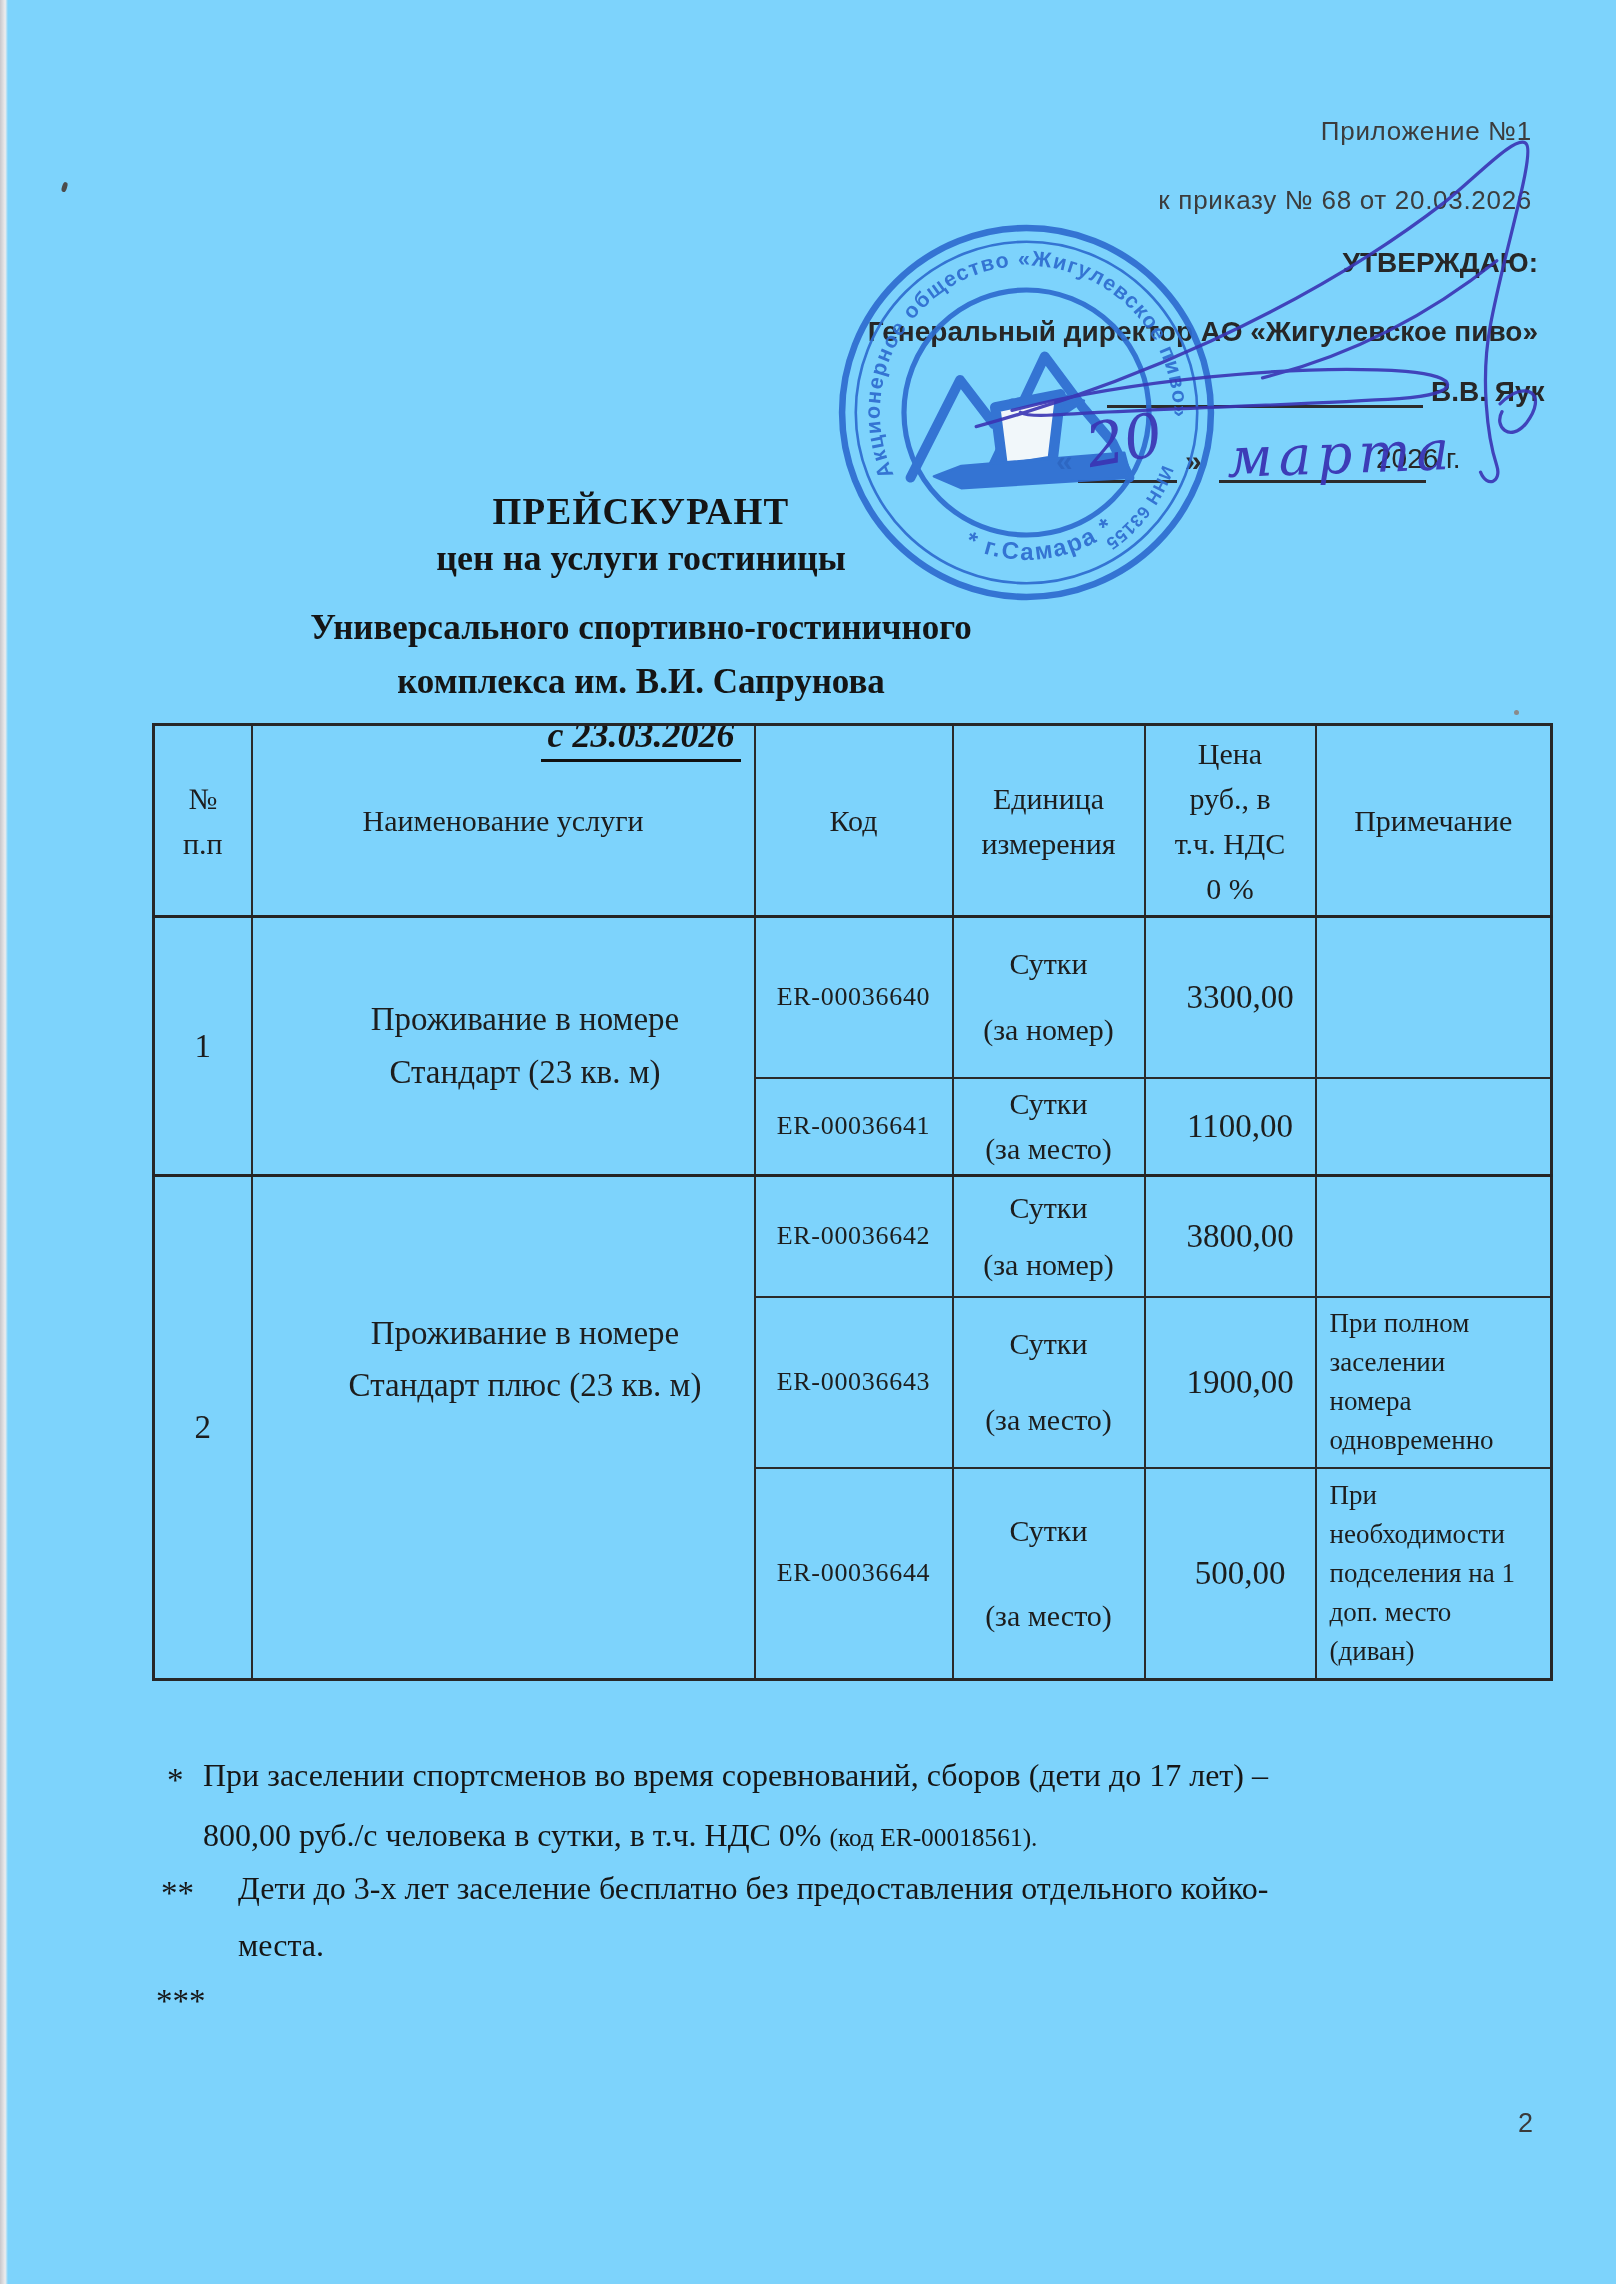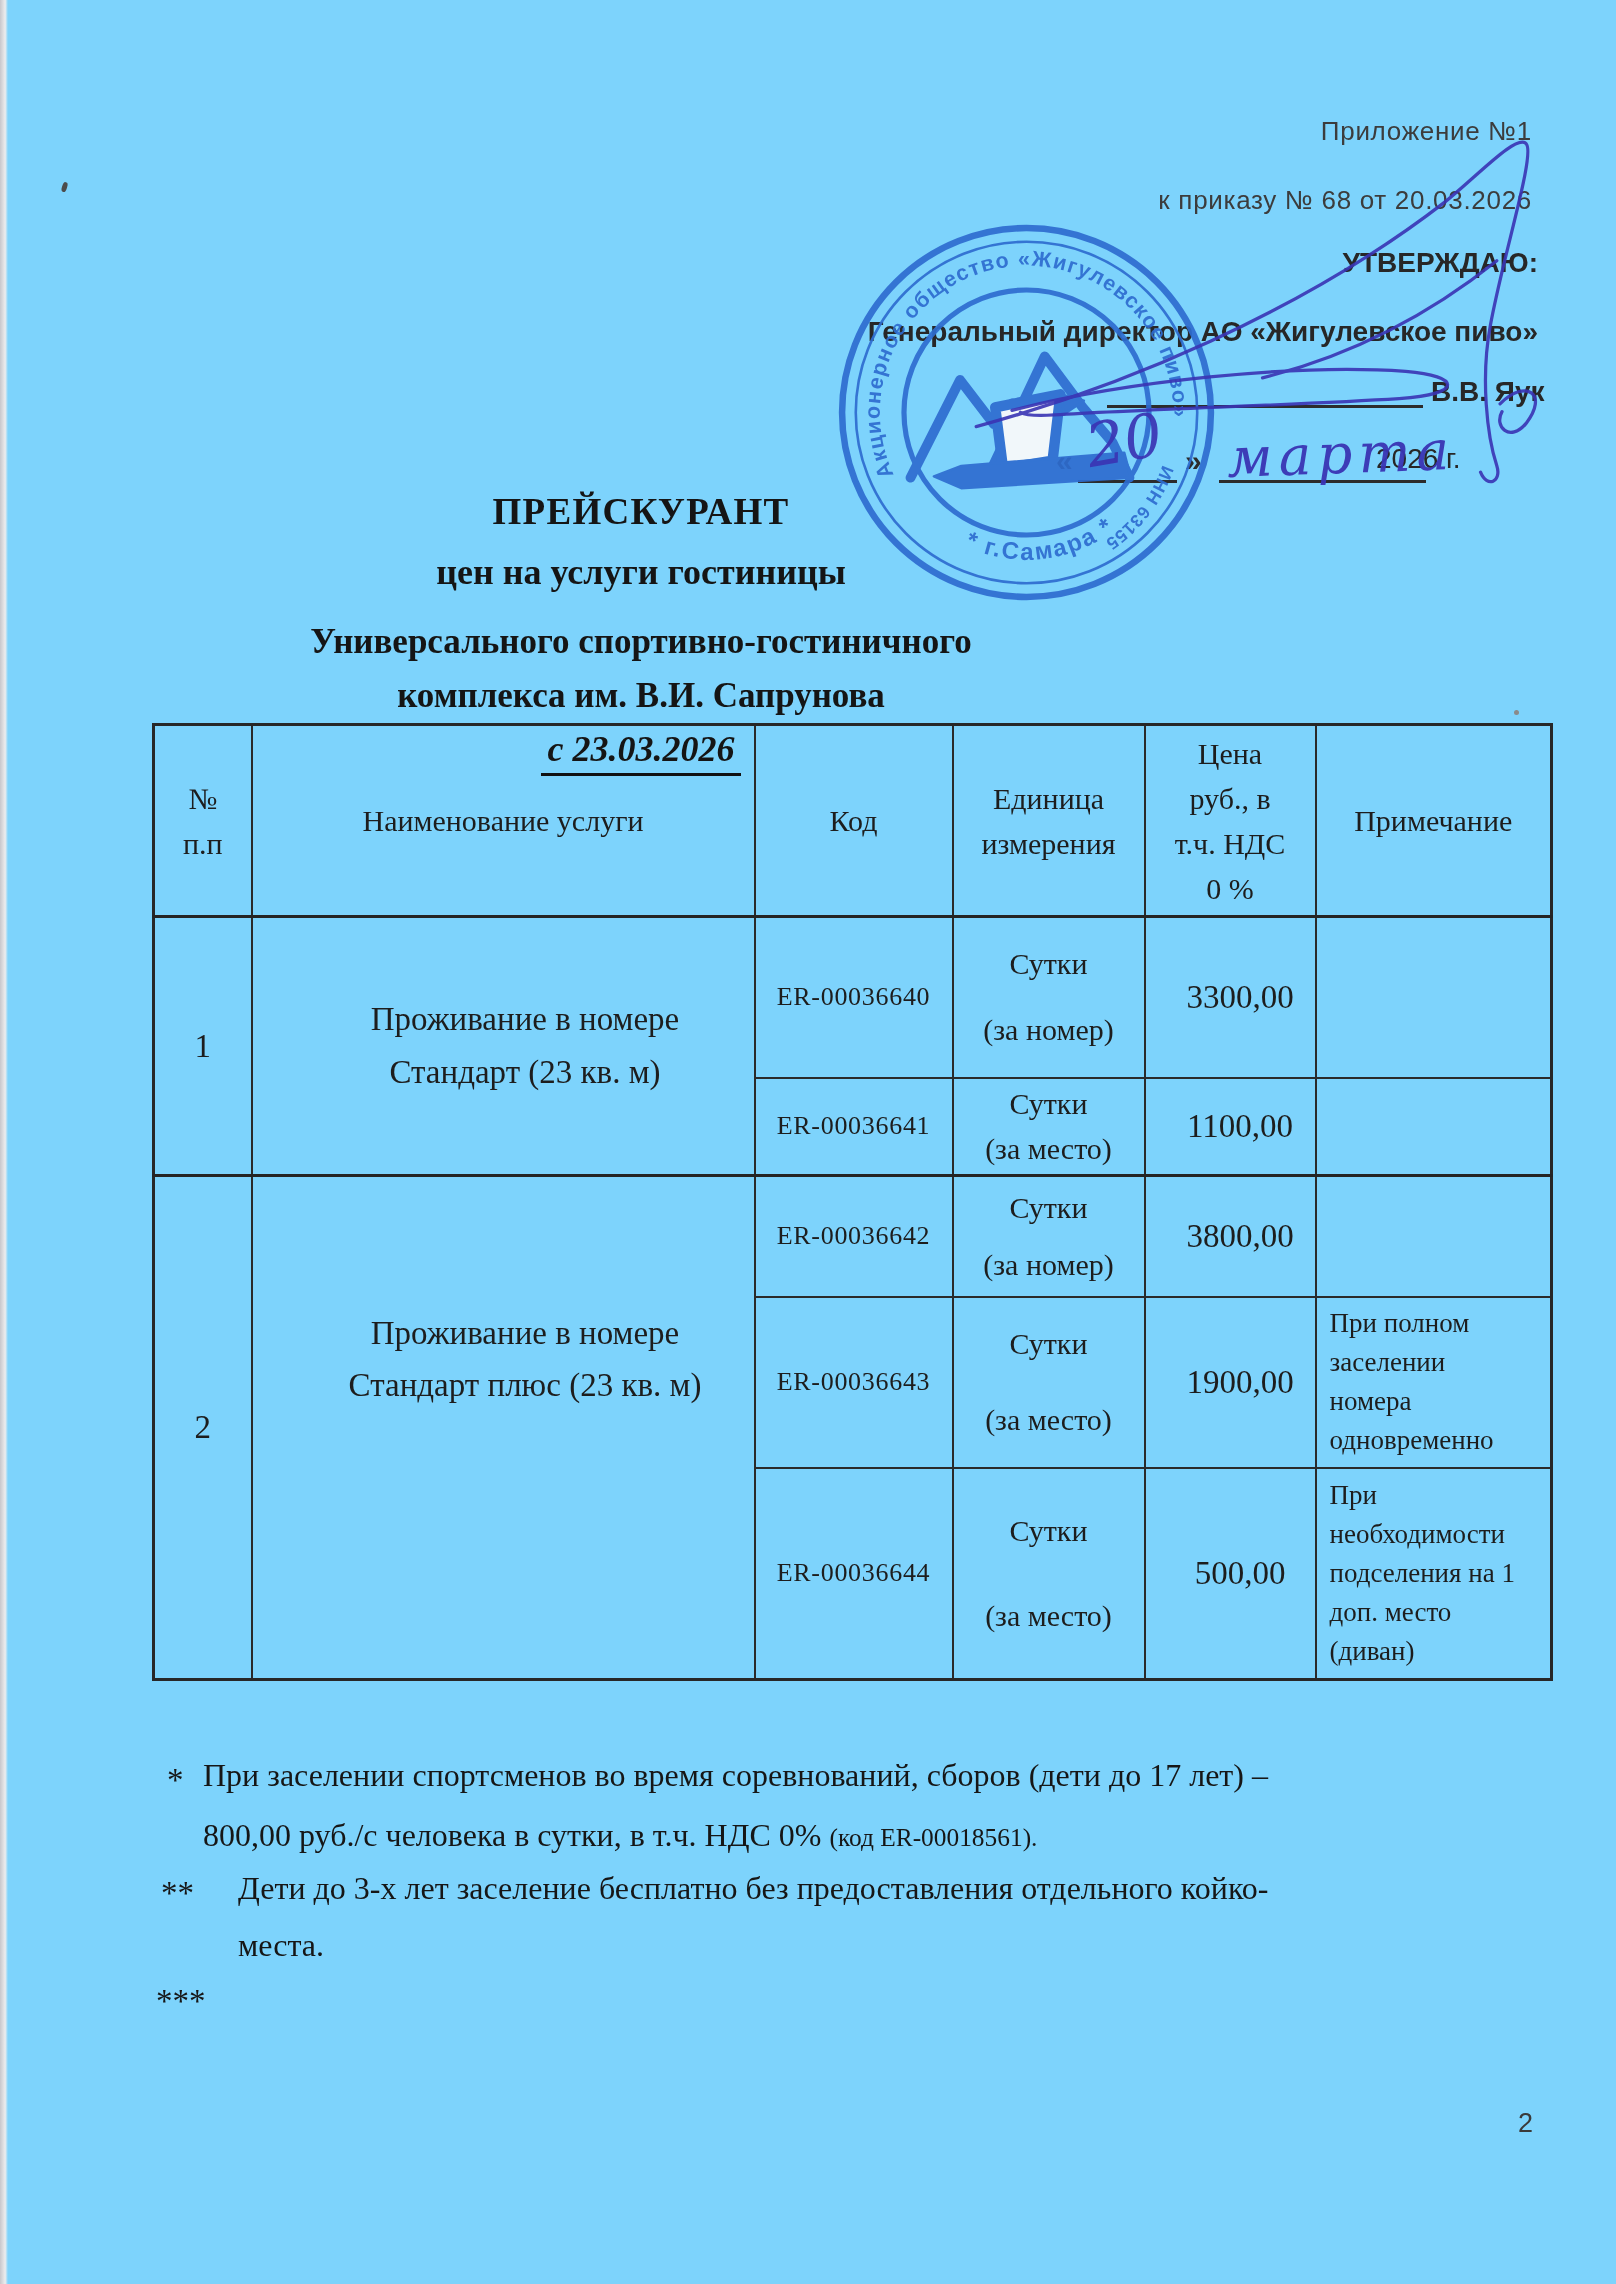--- a/index.html
+++ b/index.html
@@ -22,21 +22,21 @@
   .day-underline{left:1078px;top:421px;width:99px;height:59px;border-bottom:3.3px solid #2c2c2c;}
   .month-underline{left:1219px;top:421px;width:207px;height:59px;border-bottom:3.3px solid #2c2c2c;}
   .year{left:1376px;top:443px;font-size:28px;font-weight:normal;color:#272727;}
   
   .hw{color:#3a34b4;font-style:italic;font-family:"DejaVu Serif",serif;z-index:6;}
   .hw-day{left:1086px;top:405px;font-size:60px;transform:rotate(-10deg);opacity:.92;}
   .hw-month{left:1227px;top:422px;font-size:55px;letter-spacing:5.9px;transform:rotate(-2deg);opacity:.95;}
   
   .title-block{left:218px;top:490px;width:846px;text-align:center;font-weight:bold;color:#151515;}
   .t1{font-size:37px;letter-spacing:1.3px;}
-  .t2{font-size:36px;margin-top:18px;}
+  .t2{font-size:36px;margin-top:4px;}
   .t3{font-size:35px;margin-top:29px;}
   .t4{font-size:35px;margin-top:14.3px;}
   .t5{display:inline-block;font-size:36px;font-style:italic;margin-top:11.7px;
       border-bottom:3.9px solid #111;padding:0 6.5px 2.6px;}
   
   .price-table{position:absolute;left:152px;top:723px;width:1397px;border-collapse:collapse;
       table-layout:fixed;border:3.3px solid #272727;}
   .price-table th,.price-table td{border:2.6px solid #2a2a2a;overflow:hidden;}
   .price-table thead tr{height:192px;}
   .price-table th{font-size:30px;font-weight:normal;text-align:center;vertical-align:middle;

